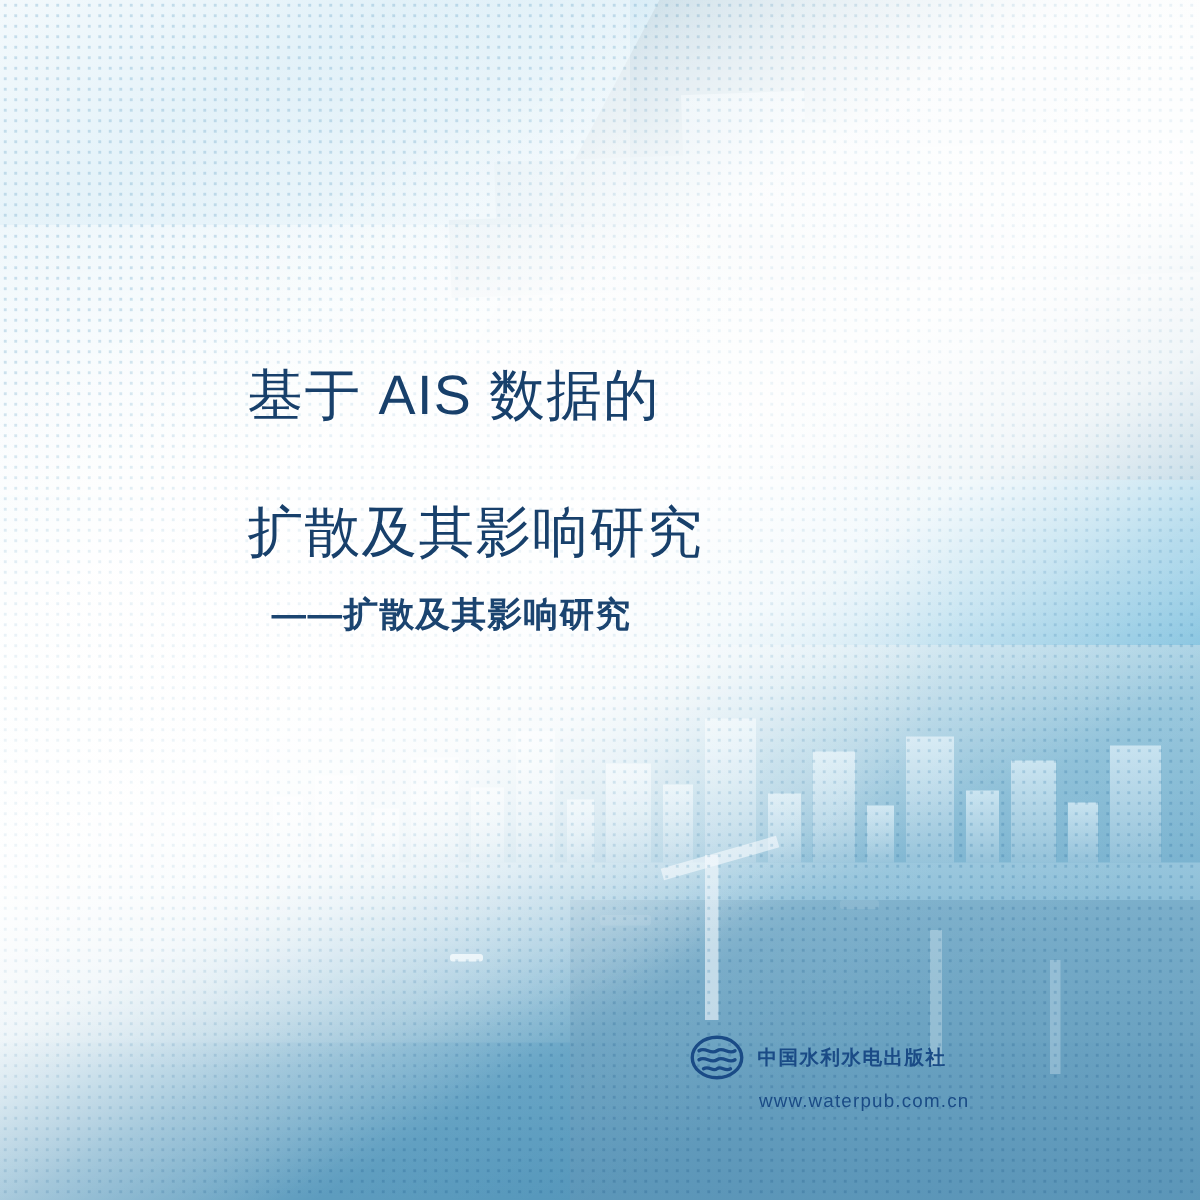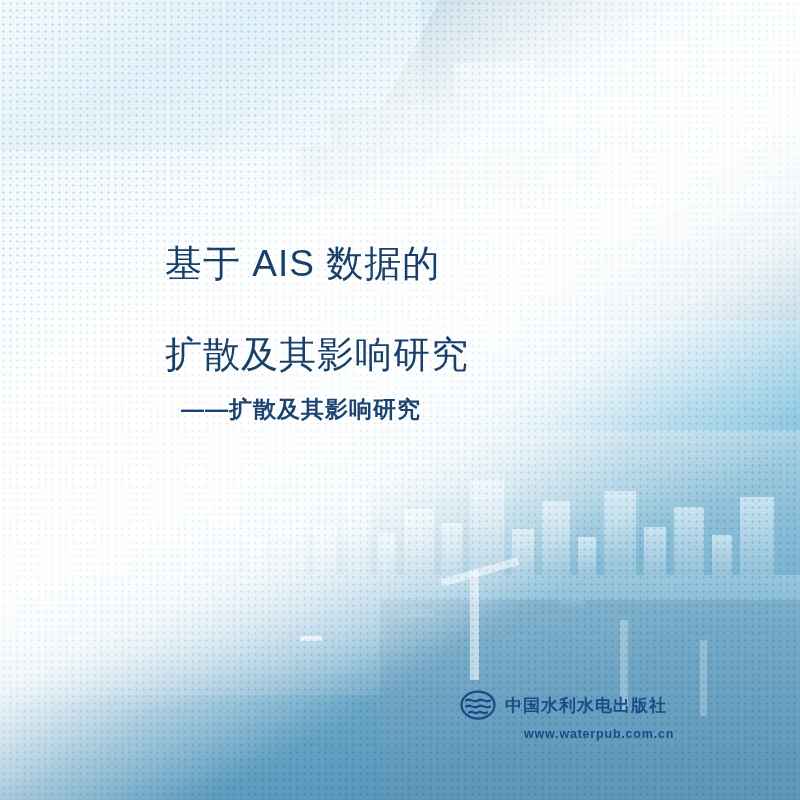--- a/index.html
+++ b/index.html
@@ -247,32 +247,32 @@
     align-items: center;
     gap: 9px;
   }
   .pub-mark {
     width: 36px;
     height: 30px;
     flex: 0 0 auto;
   }
   .pub-name {
     font-family: "Liberation Sans", "DejaVu Sans", sans-serif;
-    font-size: 17px;
+    font-size: 13px;
     font-weight: bold;
     color: #1a4b86;
     letter-spacing: 1px;
     white-space: nowrap;
   }
   .pub-url {
     margin-top: 7px;
-    margin-left: 64px;
+    margin-left: 46px;
     font-family: "Liberation Sans", sans-serif;
     font-size: 12.5px;
-    font-weight: bold;
+    font-weight: normal;
     letter-spacing: 0.8px;
     color: #1a4b86;
   }
 </style>
 </head>
 <body>
 
 <div id="cover">
 
   <div class="bg-base"></div>

